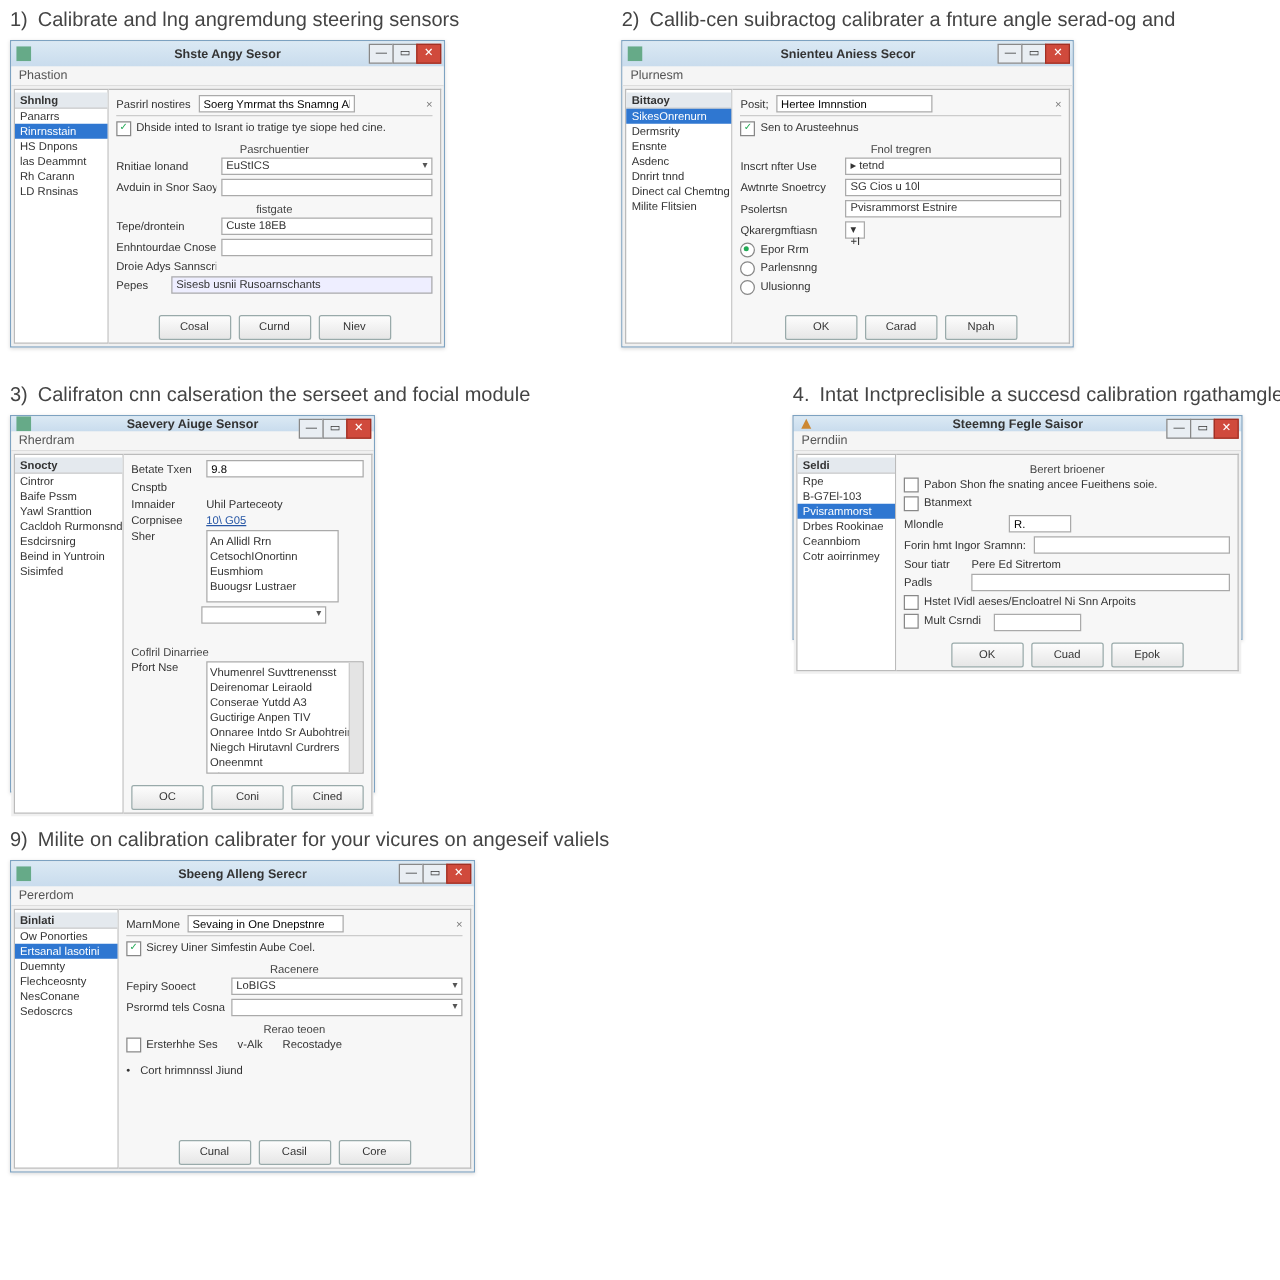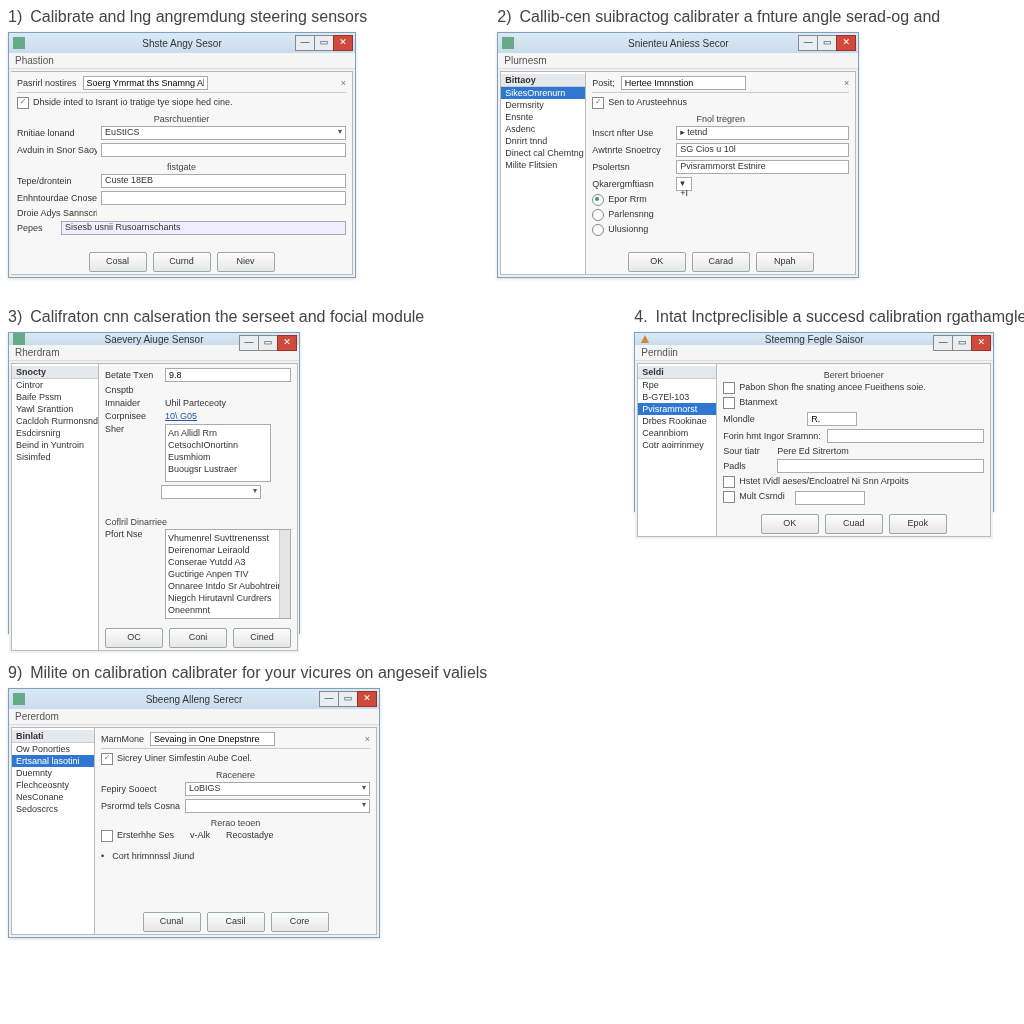--- a/index.html
+++ b/index.html
@@ -49,20 +49,21 @@
     width: 12px;
     height: 12px;
     margin-right: 6px;
     display:inline-block;
   }
   .titlebar .title {
     position:absolute;
     left:0; right:0;
     text-align:center;
     pointer-events:none;
+    font-weight:bold;
   }
   .winbtns {
     position:absolute;
     right:2px; top:2px;
     display:flex;
     gap:0;
   }
   .winbtn {
     width:18px; height:14px;
     border:1px solid #888;
@@ -228,20 +229,29 @@
             </svg></span>
         <span class="title">Shste Angy Sesor</span>
         <div class="winbtns">
           <div class="winbtn">—</div>
           <div class="winbtn">▭</div>
           <div class="winbtn close">✕</div>
         </div>
       </div>
       <div class="menubar">Phastion</div>
       <div class="body">
+        <div class="sidebar">
+          <div class="side-head">Shnlng</div>
+          <div class="side-item">Panarrs</div>
+          <div class="side-item sel">Rinrnsstain</div>
+          <div class="side-item">HS Dnpons</div>
+          <div class="side-item">las Deammnt</div>
+          <div class="side-item">Rh Carann</div>
+          <div class="side-item">LD Rnsinas</div>
+        </div>
         <div class="main">
           <div class="group-head">
             <span>Pasrirl nostires</span>
             <span style="flex:1;margin-left:6px"><input class="field-input" value="Soerg Ymrmat ths Snamng Abiyater Srace" style=""></span>
             <span style="margin-left:4px;color:#777">×</span>
           </div>
           <div class="checkbox-row">
               <span class="chk on"></span>
               <span>Dhside inted to Isrant io tratige tye siope hed cine.</span>
             </div>

